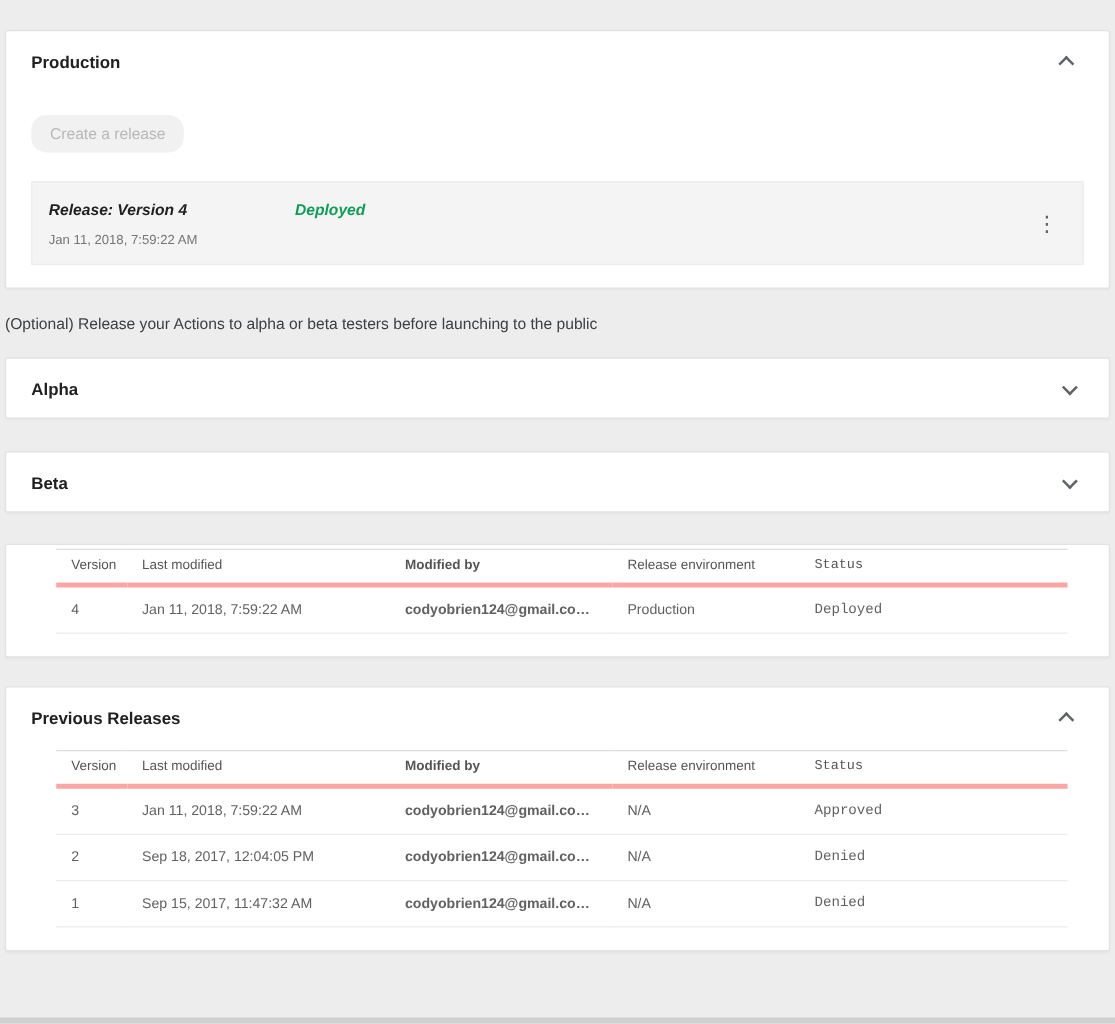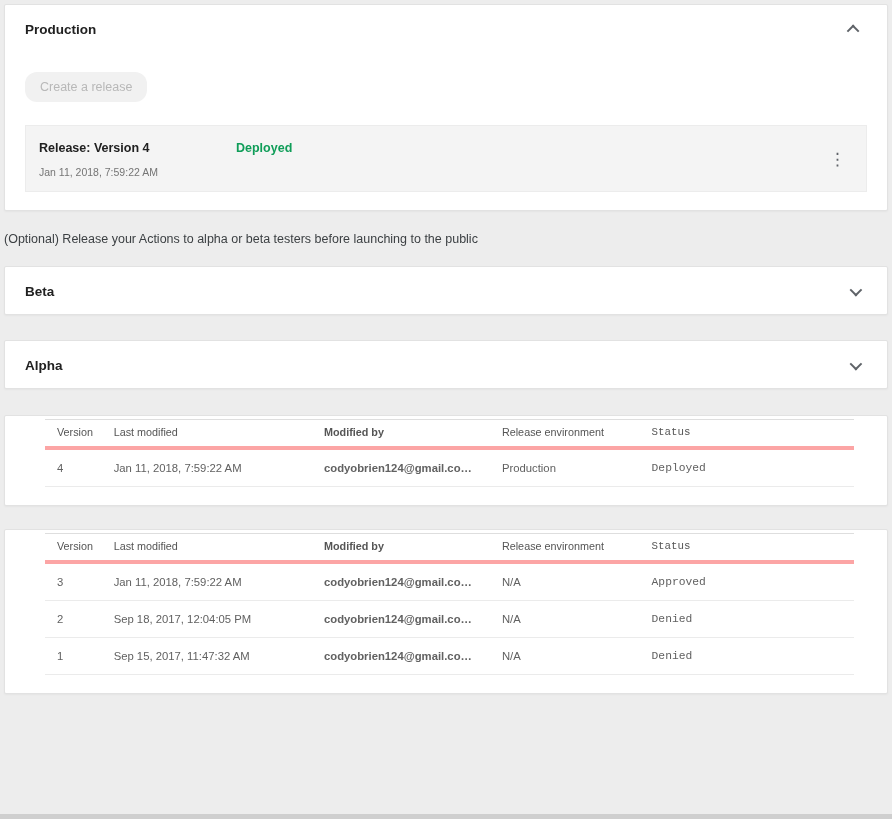--- a/index.html
+++ b/index.html
@@ -3,21 +3,21 @@
 <meta charset="utf-8">
 <style>
   * { margin:0; padding:0; box-sizing:border-box; }
   html,body { width:892px; height:819px; overflow:hidden; }
   body {
     background:#ededed;
     font-family:"Liberation Sans", sans-serif;
     color:#212121;
     position:relative;
   }
-  .page { padding:4px; }
+  .page { padding:4px;margin-top:20px; }
   .card {
     background:#ffffff;
     border:1px solid #e2e2e2;
     border-radius:2px;
     box-shadow:0 1px 2px rgba(0,0,0,0.04);
   }
   .panel-header {
     display:flex;
     align-items:center;
     justify-content:space-between;
@@ -56,21 +56,21 @@
   }
   .release-row {
     margin:23px 20px 18px;
     background:#f4f4f4;
     border:1px solid #ececec;
     padding:15px 16px 13px 13px;
     display:flex;
     align-items:flex-start;
   }
   .release-main { flex:1; }
-  .release-line1 { display:flex; align-items:flex-start; }
+  .release-line1 { display:flex; align-items:flex-start;font-style:italic; }
   .release-title { width:197px; font-size:12.5px; font-weight:700; color:#212121; }
   .release-status { font-size:12.5px; font-weight:700; color:var(--status-green,#0f9d58); }
   .release-date { margin-top:11px; font-size:10.5px; color:#757575; }
   .menu-dots {
     align-self:center;
     font-size:17px;
     color:#5f6368;
     padding:0 4px;
     cursor:pointer;
     line-height:1;
@@ -144,30 +144,30 @@
           <span class="release-status">Deployed</span>
         </div>
         <div class="release-date">Jan 11, 2018, 7:59:22 AM</div>
       </div>
       <span class="menu-dots">⋮</span>
     </div>
   </section>
 
   <p class="optional-note">(Optional) Release your Actions to alpha or beta testers before launching to the public</p>
 
+  <section class="card panel mb26">
+    <div class="panel-header">
+      <span class="panel-title">Alpha</span>
+      <span class="chev down"></span>
+    </div>
+  </section>
+
   <section class="card panel mb25">
     <div class="panel-header">
       <span class="panel-title">Beta</span>
-      <span class="chev down"></span>
-    </div>
-  </section>
-
-  <section class="card panel mb26">
-    <div class="panel-header">
-      <span class="panel-title">Alpha</span>
       <span class="chev down"></span>
     </div>
   </section>
 
   <section class="card panel mb23">
     <table class="releases">
       <thead>
           <tr>
             <th>Version</th>
             <th>Last modified</th>
@@ -182,20 +182,24 @@
             <td>Jan 11, 2018, 7:59:22 AM</td>
             <td>codyobrien124@gmail.co…</td>
             <td>Production</td>
             <td>Deployed</td>
           </tr>
         </tbody>
     </table>
   </section>
 
   <section class="card panel">
+    <div class="panel-header">
+      <span class="panel-title">Previous Releases</span>
+      <span class="chev up"></span>
+    </div>
     <table class="releases">
       <thead>
           <tr>
             <th>Version</th>
             <th>Last modified</th>
             <th>Modified by</th>
             <th>Release environment</th>
             <th>Status</th>
           </tr>
         </thead>

